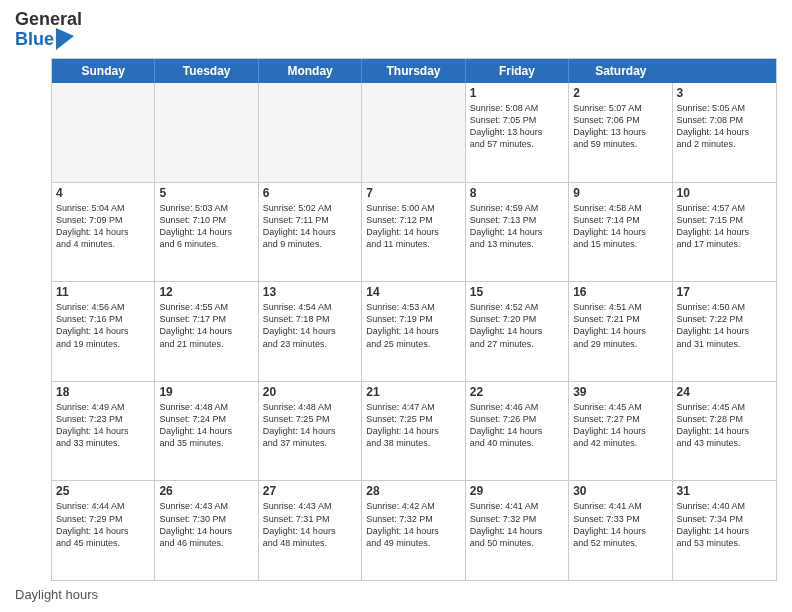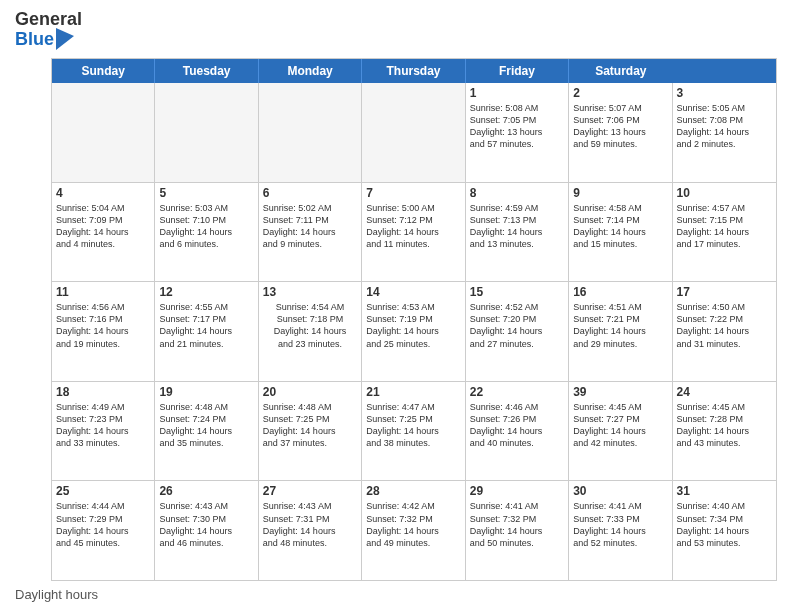--- a/index.html
+++ b/index.html
@@ -240,21 +240,21 @@
           </div>
           <div class="cal-cell">
             <span class="day-num">12</span>
             <div class="day-info" style="white-space: pre-line;">Sunrise: 4:55 AM
 Sunset: 7:17 PM
 Daylight: 14 hours
 and 21 minutes.</div>
           </div>
           <div class="cal-cell">
             <span class="day-num">13</span>
-            <div class="day-info" style="white-space: pre-line; text-align: center;">Sunrise: 4:54 AM
+            <div class="day-info" style="white-space: pre-line;">Sunrise: 4:54 AM
 Sunset: 7:18 PM
 Daylight: 14 hours
 and 23 minutes.</div>
           </div>
           <div class="cal-cell">
             <span class="day-num">14</span>
             <div class="day-info" style="white-space: pre-line;">Sunrise: 4:53 AM
 Sunset: 7:19 PM
 Daylight: 14 hours
 and 25 minutes.</div>

